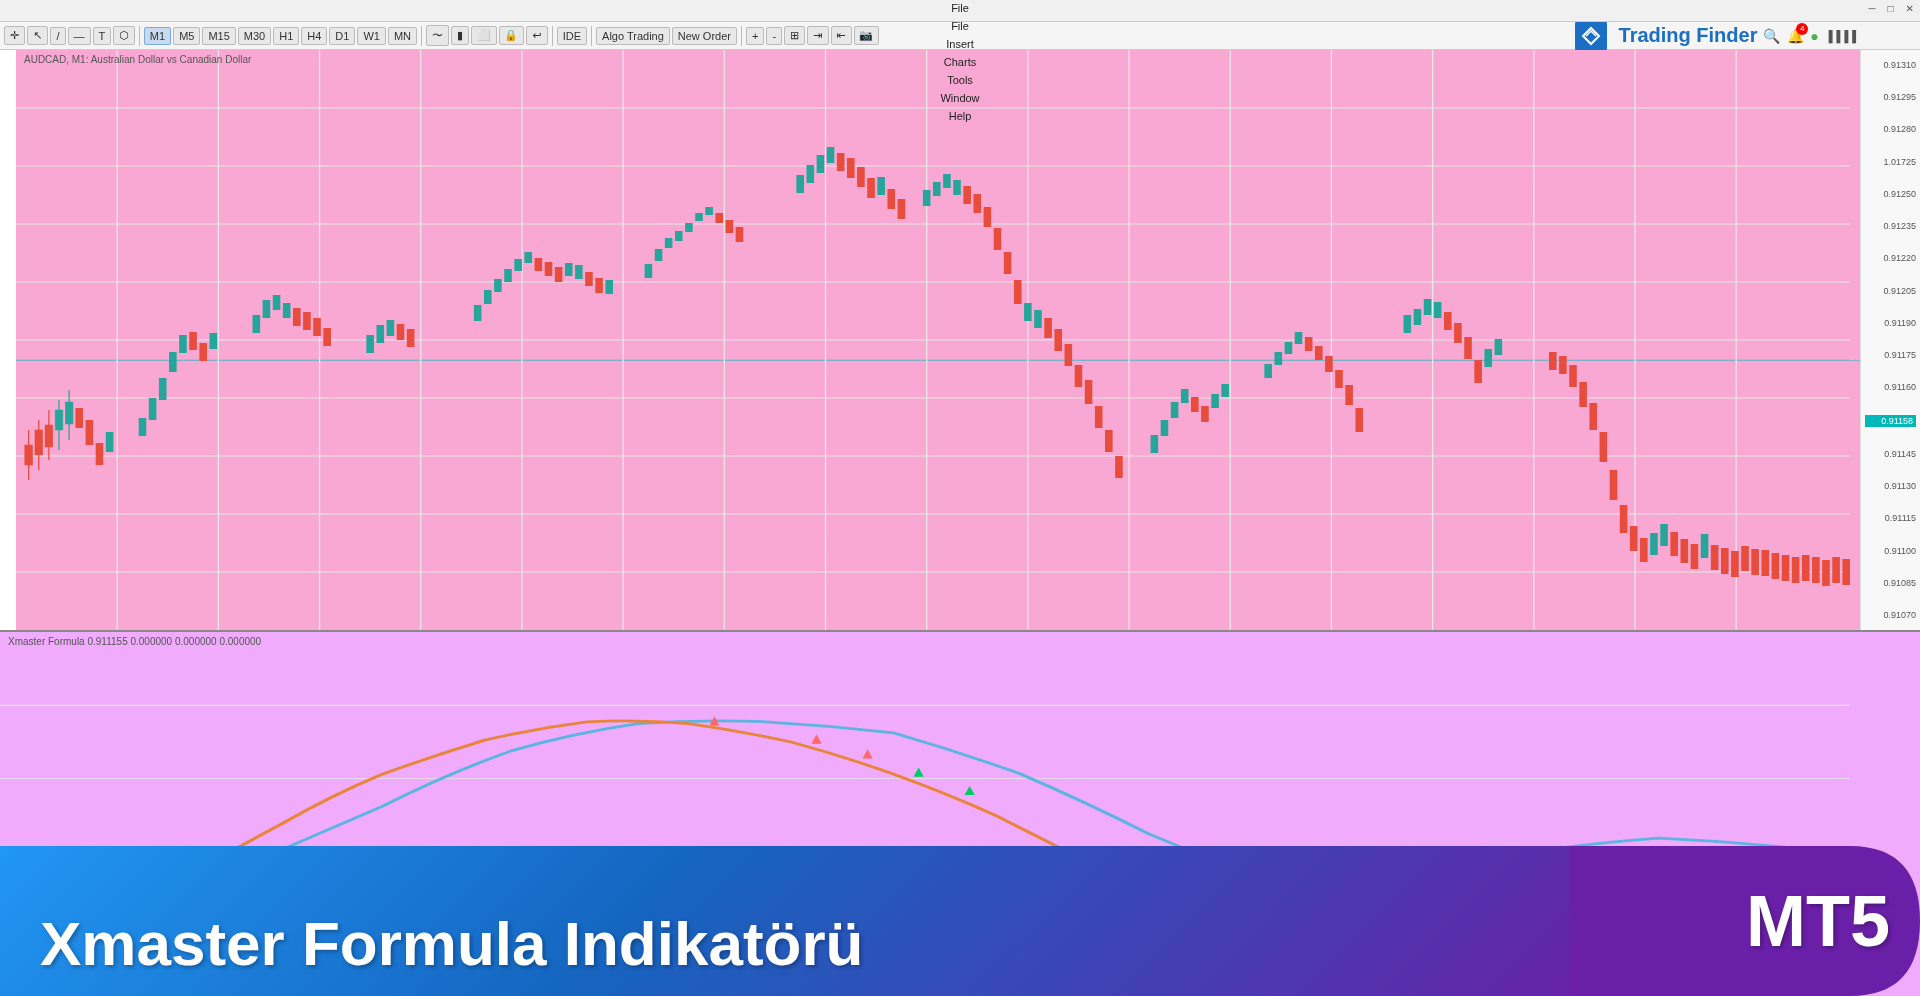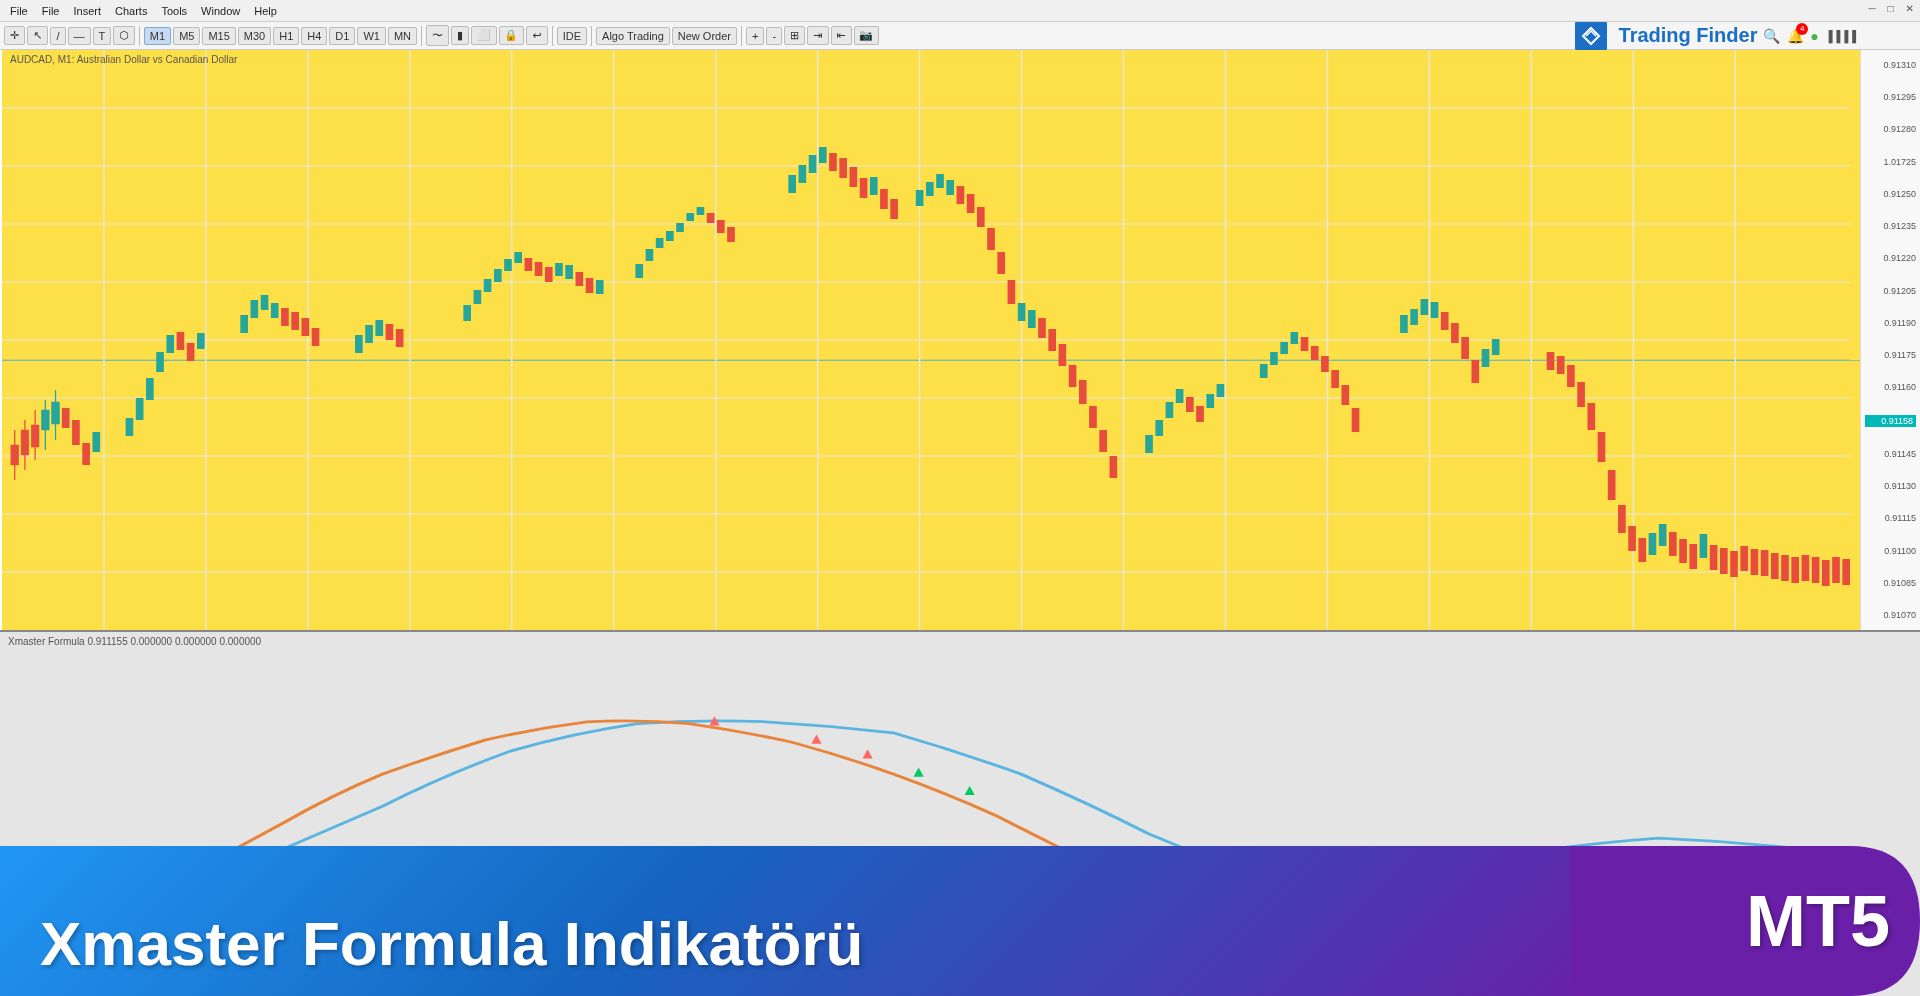--- a/index.html
+++ b/index.html
@@ -7,20 +7,21 @@
 
     
     #menu-bar {
       height: 22px;
       background: #f0f0f0;
       display: flex;
       align-items: center;
       border-bottom: 1px solid #ccc;
       padding: 0 4px;
       gap: 2px;
+      flex-direction: column;
     }
     .menu-item {
       font-size: 11px;
       padding: 2px 6px;
       cursor: pointer;
       color: #222;
     }
 
     
     #toolbar {
@@ -63,24 +64,24 @@
       left: 0;
       right: 0;
       bottom: 0;
       background: white;
     }
 
     
     #main-chart {
       position: absolute;
       top: 0;
-      left: 2px;
+      left: 16px;
       right: 0;
       height: 580px;
-      background: #fde047;
+      background: #f9a8d4;
       overflow: hidden;
     }
 
     #chart-label {
       position: absolute;
       top: 4px;
       left: 8px;
       font-size: 10px;
       color: #555;
       z-index: 5;
@@ -181,21 +182,21 @@
       text-shadow: 2px 2px 4px rgba(0,0,0,0.3);
     }
 
     
     #indicator-chart {
       position: absolute;
       top: 580px;
       left: 0;
       right: 0;
       bottom: 0;
-      background: #e5e5e5;
+      background: #f0abfc;
       border-top: 2px solid #888;
     }
 
     #indicator-label {
       position: absolute;
       top: 4px;
       left: 8px;
       font-size: 10px;
       color: #555;
       z-index: 5;

